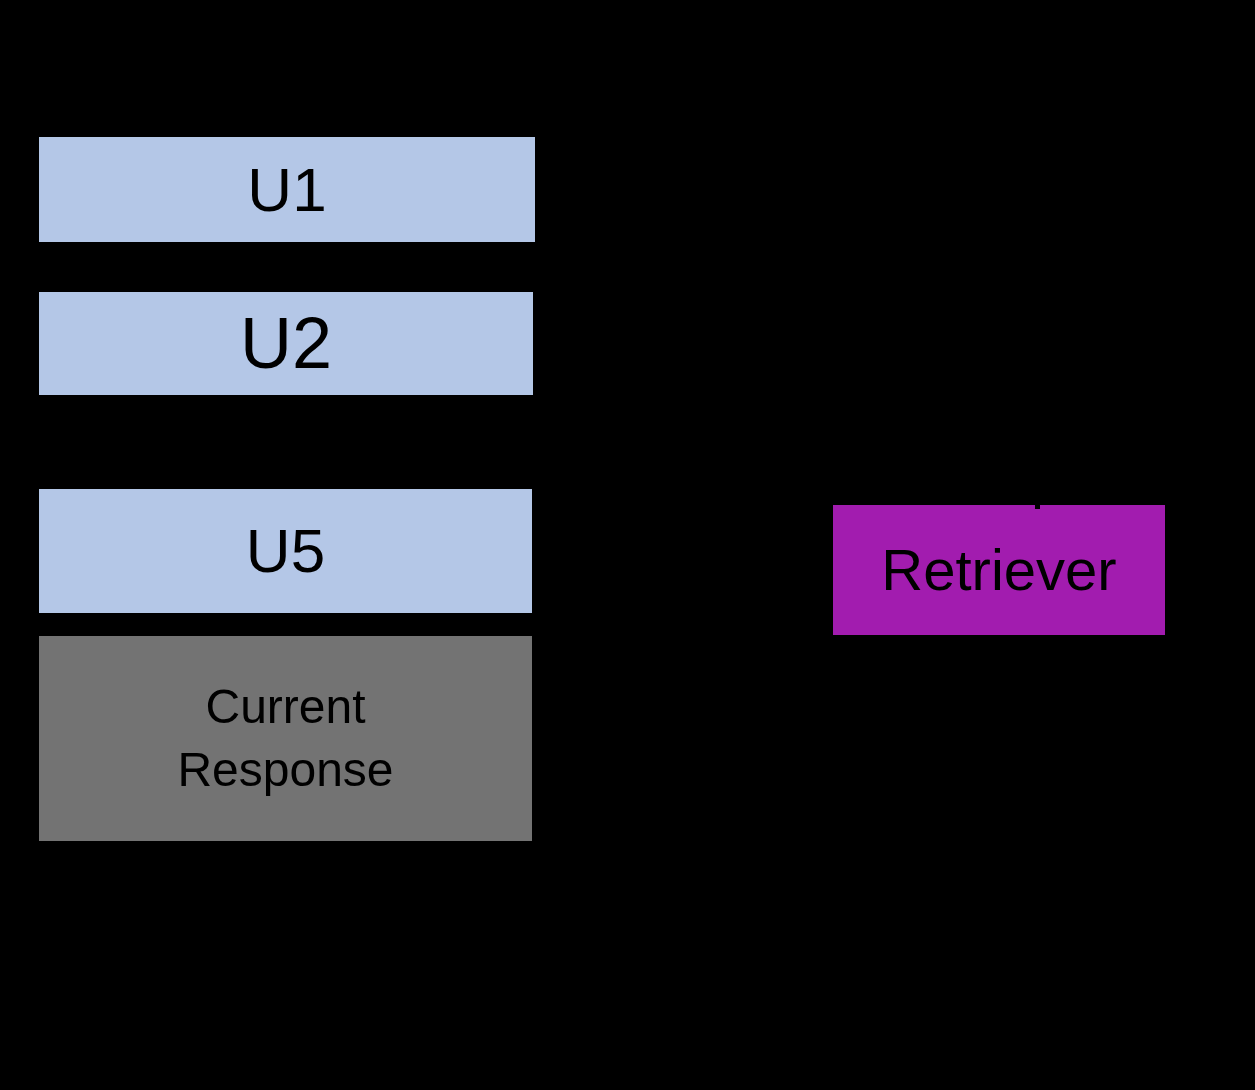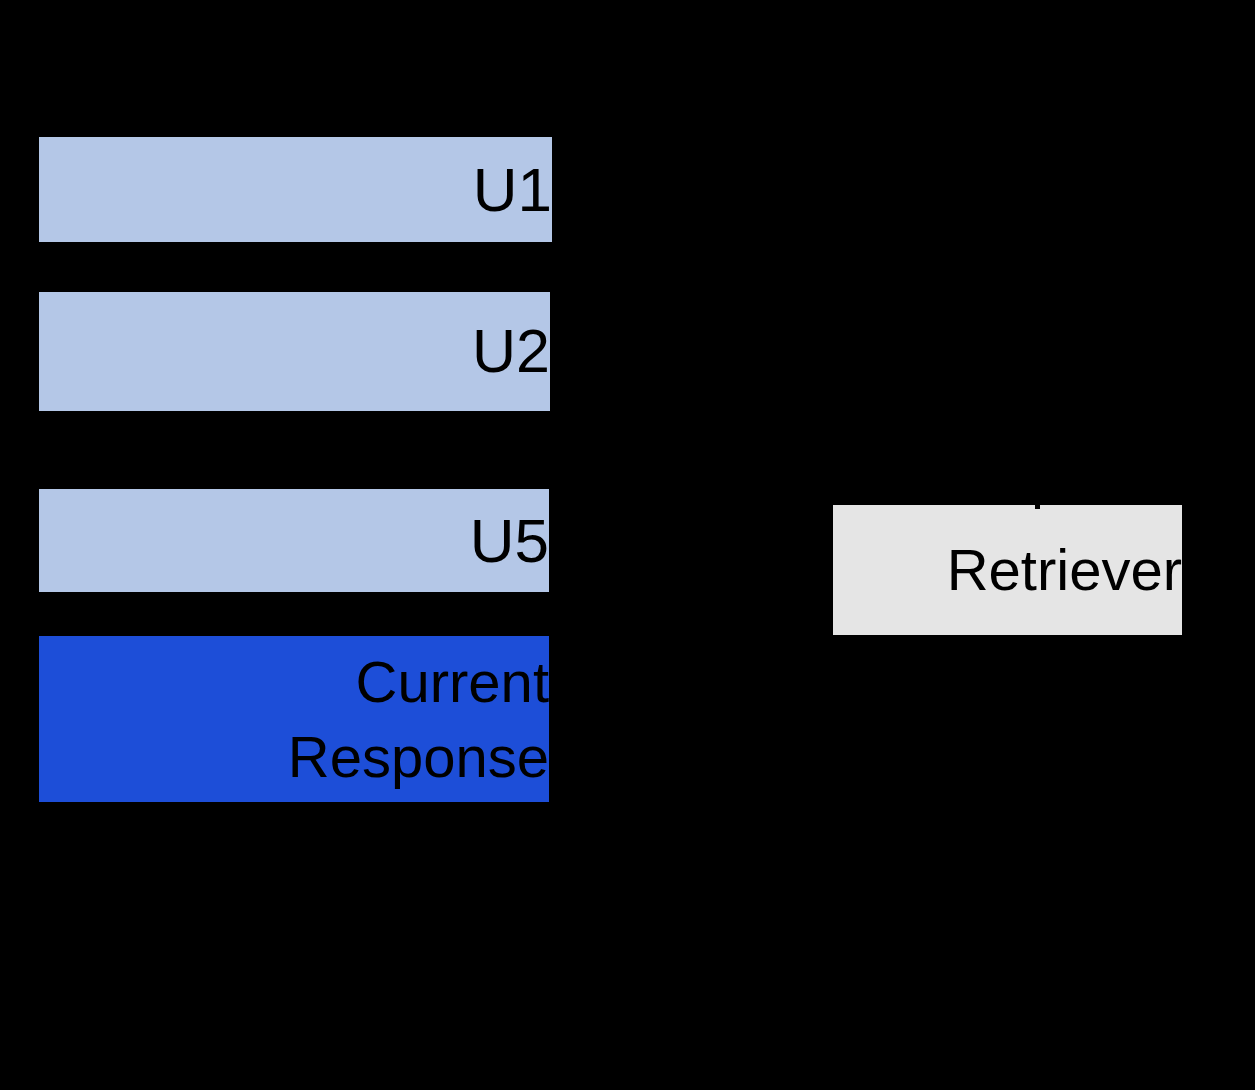--- a/index.html
+++ b/index.html
@@ -12,56 +12,55 @@
     width: 1255px;
     height: 1090px;
     background: #000000;
     overflow: hidden;
     font-family: "Liberation Sans", sans-serif;
   }
   .node {
     position: absolute;
     display: flex;
     flex-direction: column;
-    align-items: flex-end;
+    align-items: center;
     justify-content: center;
     color: #000000;
     text-align: center;
     line-height: 1.15;
-    padding-left: 17px;
   }
   .node-u1 {
     left: 39px; top: 137px; width: 496px; height: 105px;
     background: #b4c7e7;
     font-size: 62px;
   }
   .node-u2 {
-    left: 39px; top: 292px; width: 494px; height: 119px;
+    left: 39px; top: 292px; width: 494px; height: 103px;
     background: #b4c7e7;
-    font-size: 61px;
+    font-size: 72px;
   }
   .node-u5 {
-    left: 39px; top: 489px; width: 493px; height: 103px;
+    left: 39px; top: 489px; width: 493px; height: 124px;
     background: #b4c7e7;
     font-size: 62px;
   }
   .node-current-session {
-    left: 39px; top: 636px; width: 493px; height: 166px;
-    background: #1d4ed8;
-    font-size: 58px;
+    left: 39px; top: 636px; width: 493px; height: 205px;
+    background: #737373;
+    font-size: 48px;
     line-height: 1.3;
   }
   .node-response {
     left: 39px; top: 918px; width: 496px; height: 139px;
     background: #f4b183;
     font-size: 62px;
   }
   .node-retriever {
     left: 833px; top: 505px; width: 332px; height: 130px;
-    background: #e5e5e5;
+    background: #a21caf;
     font-size: 58px;
   }
   
   .artifact {
     position: absolute;
     background: #000000;
   }
   .artifact-response-arrow-tip {
     left: 284px; top: 913px; width: 7px; height: 6px;
   }

